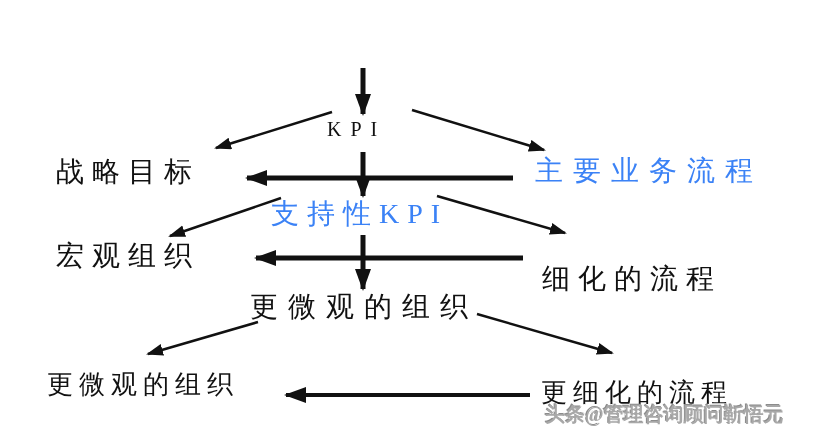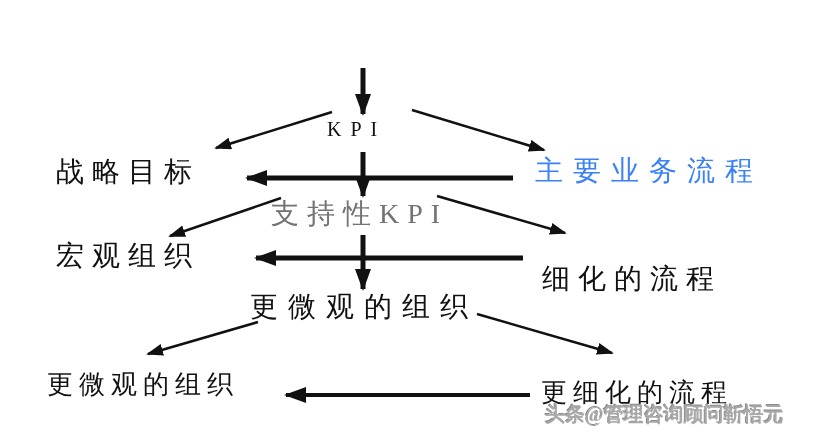--- a/index.html
+++ b/index.html
@@ -74,21 +74,21 @@
       <line x1="530" y1="395" x2="286" y2="395" stroke="#111111" stroke-width="4" marker-end="url(#head-big)"></line>
     </svg>
 
 
   <div class="node kpi-label" style="left: 327px; top: 118px; color: rgb(17, 17, 17);">KPI</div>
 
   <div class="node" style="left: 56px; top: 157px; color: rgb(17, 17, 17);">战略目标</div>
 
   <div class="node wide" style="left: 535px; top: 156px; color: #3b82f6;">主要业务流程</div>
 
-  <div class="node" style="left: 271px; top: 199px; color: #737373;">支持性KPI</div>
+  <div class="node" style="left: 271px; top: 199px; color: #3b82f6;">支持性KPI</div>
 
   <div class="node" style="left: 56px; top: 241px; color: rgb(17, 17, 17);">宏观组织</div>
 
   <div class="node" style="left: 542px; top: 238px; color: rgb(17, 17, 17); margin-top: 26px;">细化的流程</div>
 
   <div class="node wide" style="left: 250px; top: 292px; color: rgb(17, 17, 17);">更微观的组织</div>
 
   <div class="node bottom-row" style="left: 47px; top: 371px; color: rgb(17, 17, 17);">更微观的组织</div>
 
   <div class="node bottom-row" style="left: 541px; top: 379px; color: rgb(17, 17, 17);">更细化的流程</div>

